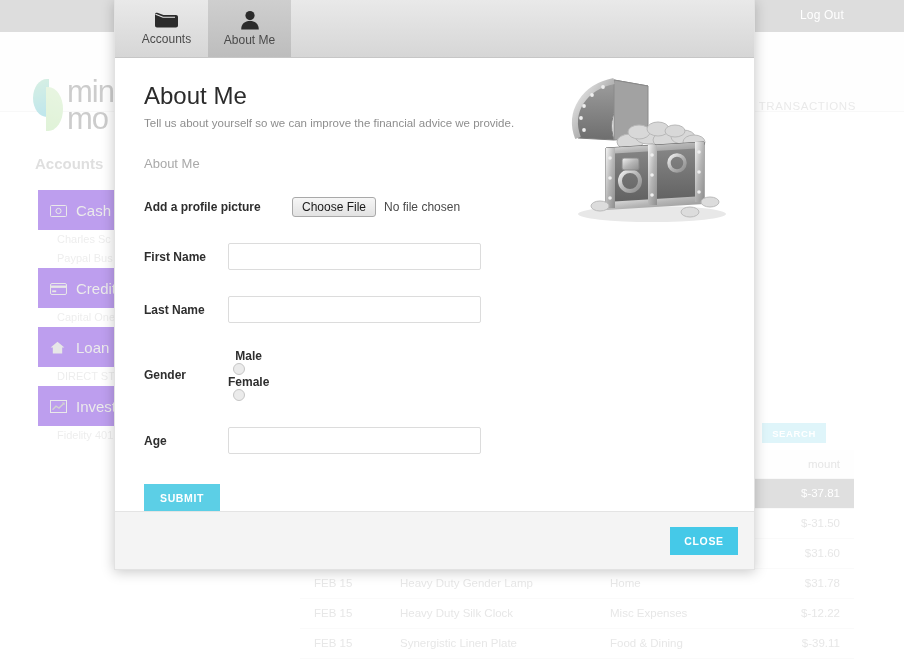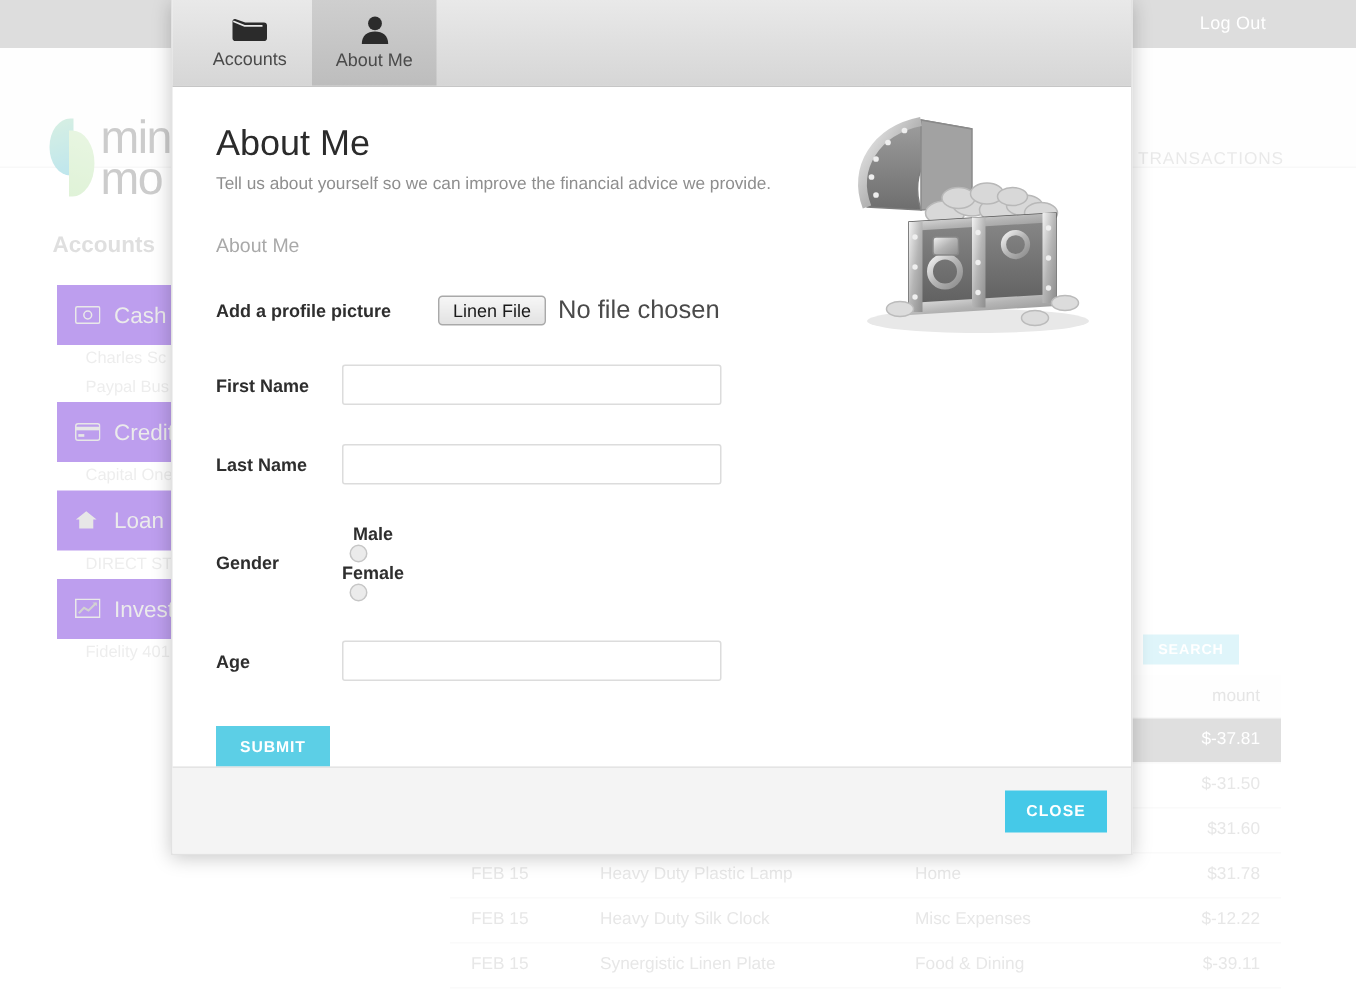--- a/index.html
+++ b/index.html
@@ -128,21 +128,21 @@
   .finput {
     width: 253px; height: 27px; border: 1px solid #dcdcdc; background: #fff;
     border-radius: 2px; outline: none; font-family: inherit; font-size: 12px;
     padding: 0 6px; color: #333;
   }
   .filebtn {
     border: 1px solid #a9a9a9; background: linear-gradient(#f6f6f6,#e2e2e2);
     border-radius: 3px; font-size: 12px; color: #1a1a1a;
     padding: 2px 9px; font-family: inherit; cursor: pointer;
   }
-  .filename { font-size: 17px; color: #4a4a4a; margin-left: 8px; }
+  .filename { font-size: 12px; color: #4a4a4a; margin-left: 8px; }
 
   .radio-grp { display: flex; align-items: center; flex-direction: column; }
   .rlabel { font-size: 12px; font-weight: bold; color: #2e2e2e; margin-right: 7px; }
   .radio {
     width: 12px; height: 12px; border-radius: 50%;
     border: 1px solid #c6c6c6; background: #ebebeb; margin-right: 26px;
   }
   .submit-btn {
     margin-top: 30px; margin-left: 0; width: 76px; height: 28px;
     background: #5ccfe6; border: none; color: #fff; font-size: 10.5px;
@@ -260,21 +260,21 @@
             <td class="amt">$-31.50</td>
           </tr>
           <tr>
             <td class="date"></td>
             <td class="desc"></td>
             <td class="cat"></td>
             <td class="amt">$31.60</td>
           </tr>
           <tr>
             <td class="date">FEB 15</td>
-            <td class="desc">Heavy Duty Plastic Lamp</td>
+            <td class="desc">Heavy Duty Gender Lamp</td>
             <td class="cat">Home</td>
             <td class="amt">$31.78</td>
           </tr>
           <tr>
             <td class="date">FEB 15</td>
             <td class="desc">Heavy Duty Silk Clock</td>
             <td class="cat">Misc Expenses</td>
             <td class="amt">$-12.22</td>
           </tr>
           <tr>
@@ -382,21 +382,21 @@
           <circle cx="133" cy="97" r="8" fill="none" stroke="url(#metal)" stroke-width="3.5"></circle>
 
           <ellipse cx="56" cy="140" rx="9" ry="5" fill="#dcdcdc" stroke="#bbb"></ellipse>
           <ellipse cx="146" cy="146" rx="9" ry="5" fill="#dcdcdc" stroke="#bbb"></ellipse>
           <ellipse cx="166" cy="136" rx="9" ry="5" fill="#dcdcdc" stroke="#bbb"></ellipse>
         </svg>
       </div>
 
       <div class="frow">
         <div class="flabel wide">Add a profile picture</div>
-        <button class="filebtn">Linen File</button>
+        <button class="filebtn">Choose File</button>
         <span class="filename">No file chosen</span>
       </div>
 
       <div class="frow">
         <div class="flabel">First Name</div>
         <input class="finput" type="text" value="" style="">
       </div>
 
       <div class="frow">
         <div class="flabel">Last Name</div>

